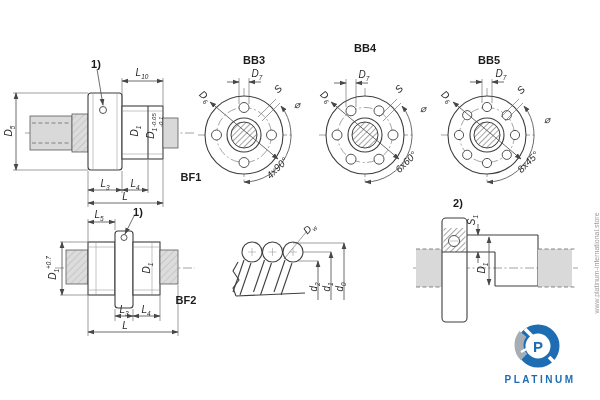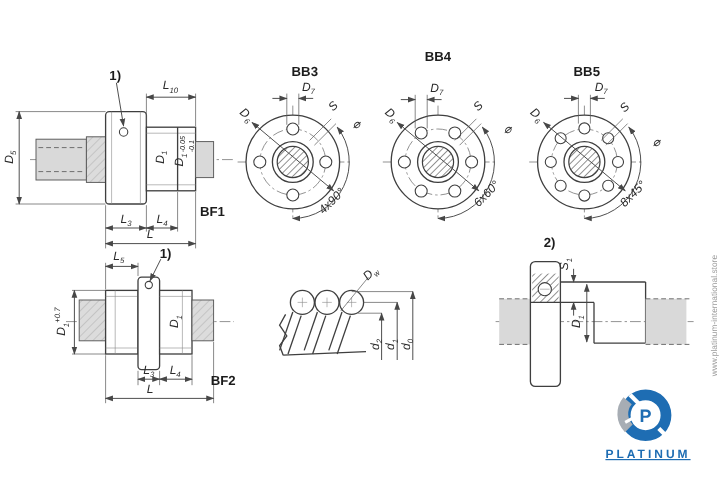--- a/index.html
+++ b/index.html
@@ -11,21 +11,21 @@
   .lbl sub{font-size:6.5px;line-height:0;}
   .lbl sup{font-size:6.5px;line-height:0;}
   .r90{transform:translate(-50%,-50%) rotate(-90deg);}
   .r45n{transform:translate(-50%,-50%) rotate(-45deg);}
   .r40{transform:translate(-50%,-50%) rotate(40deg);}
   .ttl{position:absolute;transform:translate(-50%,-50%);
        font:bold 11px "Liberation Sans",sans-serif;color:#1c1c1c;white-space:nowrap;z-index:3;}
   .stack{display:inline-flex;flex-direction:column;font-size:6px;line-height:6.5px;
          vertical-align:-2px;margin-left:1px;font-style:italic;}
   .brand{position:absolute;transform:translate(-50%,-50%);font:bold 10px "Liberation Sans",sans-serif;
-         color:#1e6db3;letter-spacing:2.5px;z-index:3;text-decoration:underline;}
+         color:#1e6db3;letter-spacing:2.5px;z-index:3;}
   .email{position:absolute;transform:translate(-50%,-50%);font:bold 7.5px "Liberation Sans",sans-serif;
          color:#111;z-index:3;}
   .wm{position:absolute;transform:translate(-50%,-50%) rotate(-90deg);
       font:7px "Liberation Sans",sans-serif;color:#9a9a9a;white-space:nowrap;z-index:3;}
 </style>
 </head>
 <body>
 
 <div id="stage">
 
@@ -268,21 +268,21 @@
   <div class="lbl" style="left:142px;top:72px"><span>L</span><sub>10</sub></div>
   <div class="lbl r90" style="left:8px;top:131px"><span>D</span><sub>5</sub></div>
   <div class="lbl r90" style="left:134px;top:131px"><span>D</span><sub>1</sub></div>
   <div class="lbl r90" style="left:154px;top:126px"><span>D</span><sub>1</sub><span class="stack">
         <span>-0.05</span>
         <span>-0.1</span>
       </span></div>
   <div class="lbl" style="left:105px;top:183px"><span>L</span><sub>3</sub></div>
   <div class="lbl" style="left:135px;top:183px"><span>L</span><sub>4</sub></div>
   <div class="lbl" style="left:125px;top:196px"><span>L</span><sub></sub></div>
-  <div class="ttl" style="left:177px;top:177px"><span>BF1</span></div>
+  <div class="ttl" style="left:191px;top:177px"><span>BF1</span></div>
 
   <div class="ttl" style="left:254px;top:60px"><span>BB3</span></div>
   <div class="lbl" style="left:257px;top:73px"><span>D</span><sub>7</sub></div>
   <div class="lbl r45n" style="left:278px;top:89px"><span>S</span></div>
   <div class="lbl" style="left:297px;top:104px"><span>⌀</span></div>
   <div class="lbl r40" style="left:205px;top:96px"><span>D</span><sub>6</sub></div>
   <div class="lbl r45n" style="left:277px;top:168px"><span>4x90°</span></div>
 
   <div class="ttl" style="left:365px;top:48px"><span>BB4</span></div>
   <div class="lbl" style="left:364px;top:74px"><span>D</span><sub>7</sub></div>
@@ -298,21 +298,21 @@
   <div class="lbl r40" style="left:447px;top:96px"><span>D</span><sub>6</sub></div>
   <div class="lbl r45n" style="left:528px;top:162px"><span>8x45°</span></div>
 
   <div class="lbl" style="left:99px;top:214px"><span>L</span><sub>5</sub></div>
   <div class="ttl" style="left:138px;top:212px"><span>1)</span></div>
   <div class="lbl r90" style="left:52px;top:268px"><span>D</span><sub>1</sub><sup>+0.7</sup></div>
   <div class="lbl r90" style="left:146px;top:268px"><span>D</span><sub>1</sub></div>
   <div class="lbl" style="left:124px;top:309px"><span>L</span><sub>3</sub></div>
   <div class="lbl" style="left:146px;top:309px"><span>L</span><sub>4</sub></div>
   <div class="lbl" style="left:125px;top:325px"><span>L</span><sub></sub></div>
-  <div class="ttl" style="left:186px;top:318px"><span>BF2</span></div>
+  <div class="ttl" style="left:186px;top:300px"><span>BF2</span></div>
 
   <div class="lbl r45n" style="left:309px;top:228px"><span>D</span><sub>w</sub></div>
   <div class="lbl r90" style="left:313px;top:287px"><span>d</span><sub>2</sub></div>
   <div class="lbl r90" style="left:326px;top:287px"><span>d</span><sub>1</sub></div>
   <div class="lbl r90" style="left:339px;top:287px"><span>d</span><sub>0</sub></div>
 
   <div class="ttl" style="left:458px;top:203px"><span>2)</span></div>
   <div class="lbl r90" style="left:471px;top:220px"><span>S</span><sub>1</sub></div>
   <div class="lbl r90" style="left:481px;top:268px"><span>D</span><sub>1</sub></div>
 

